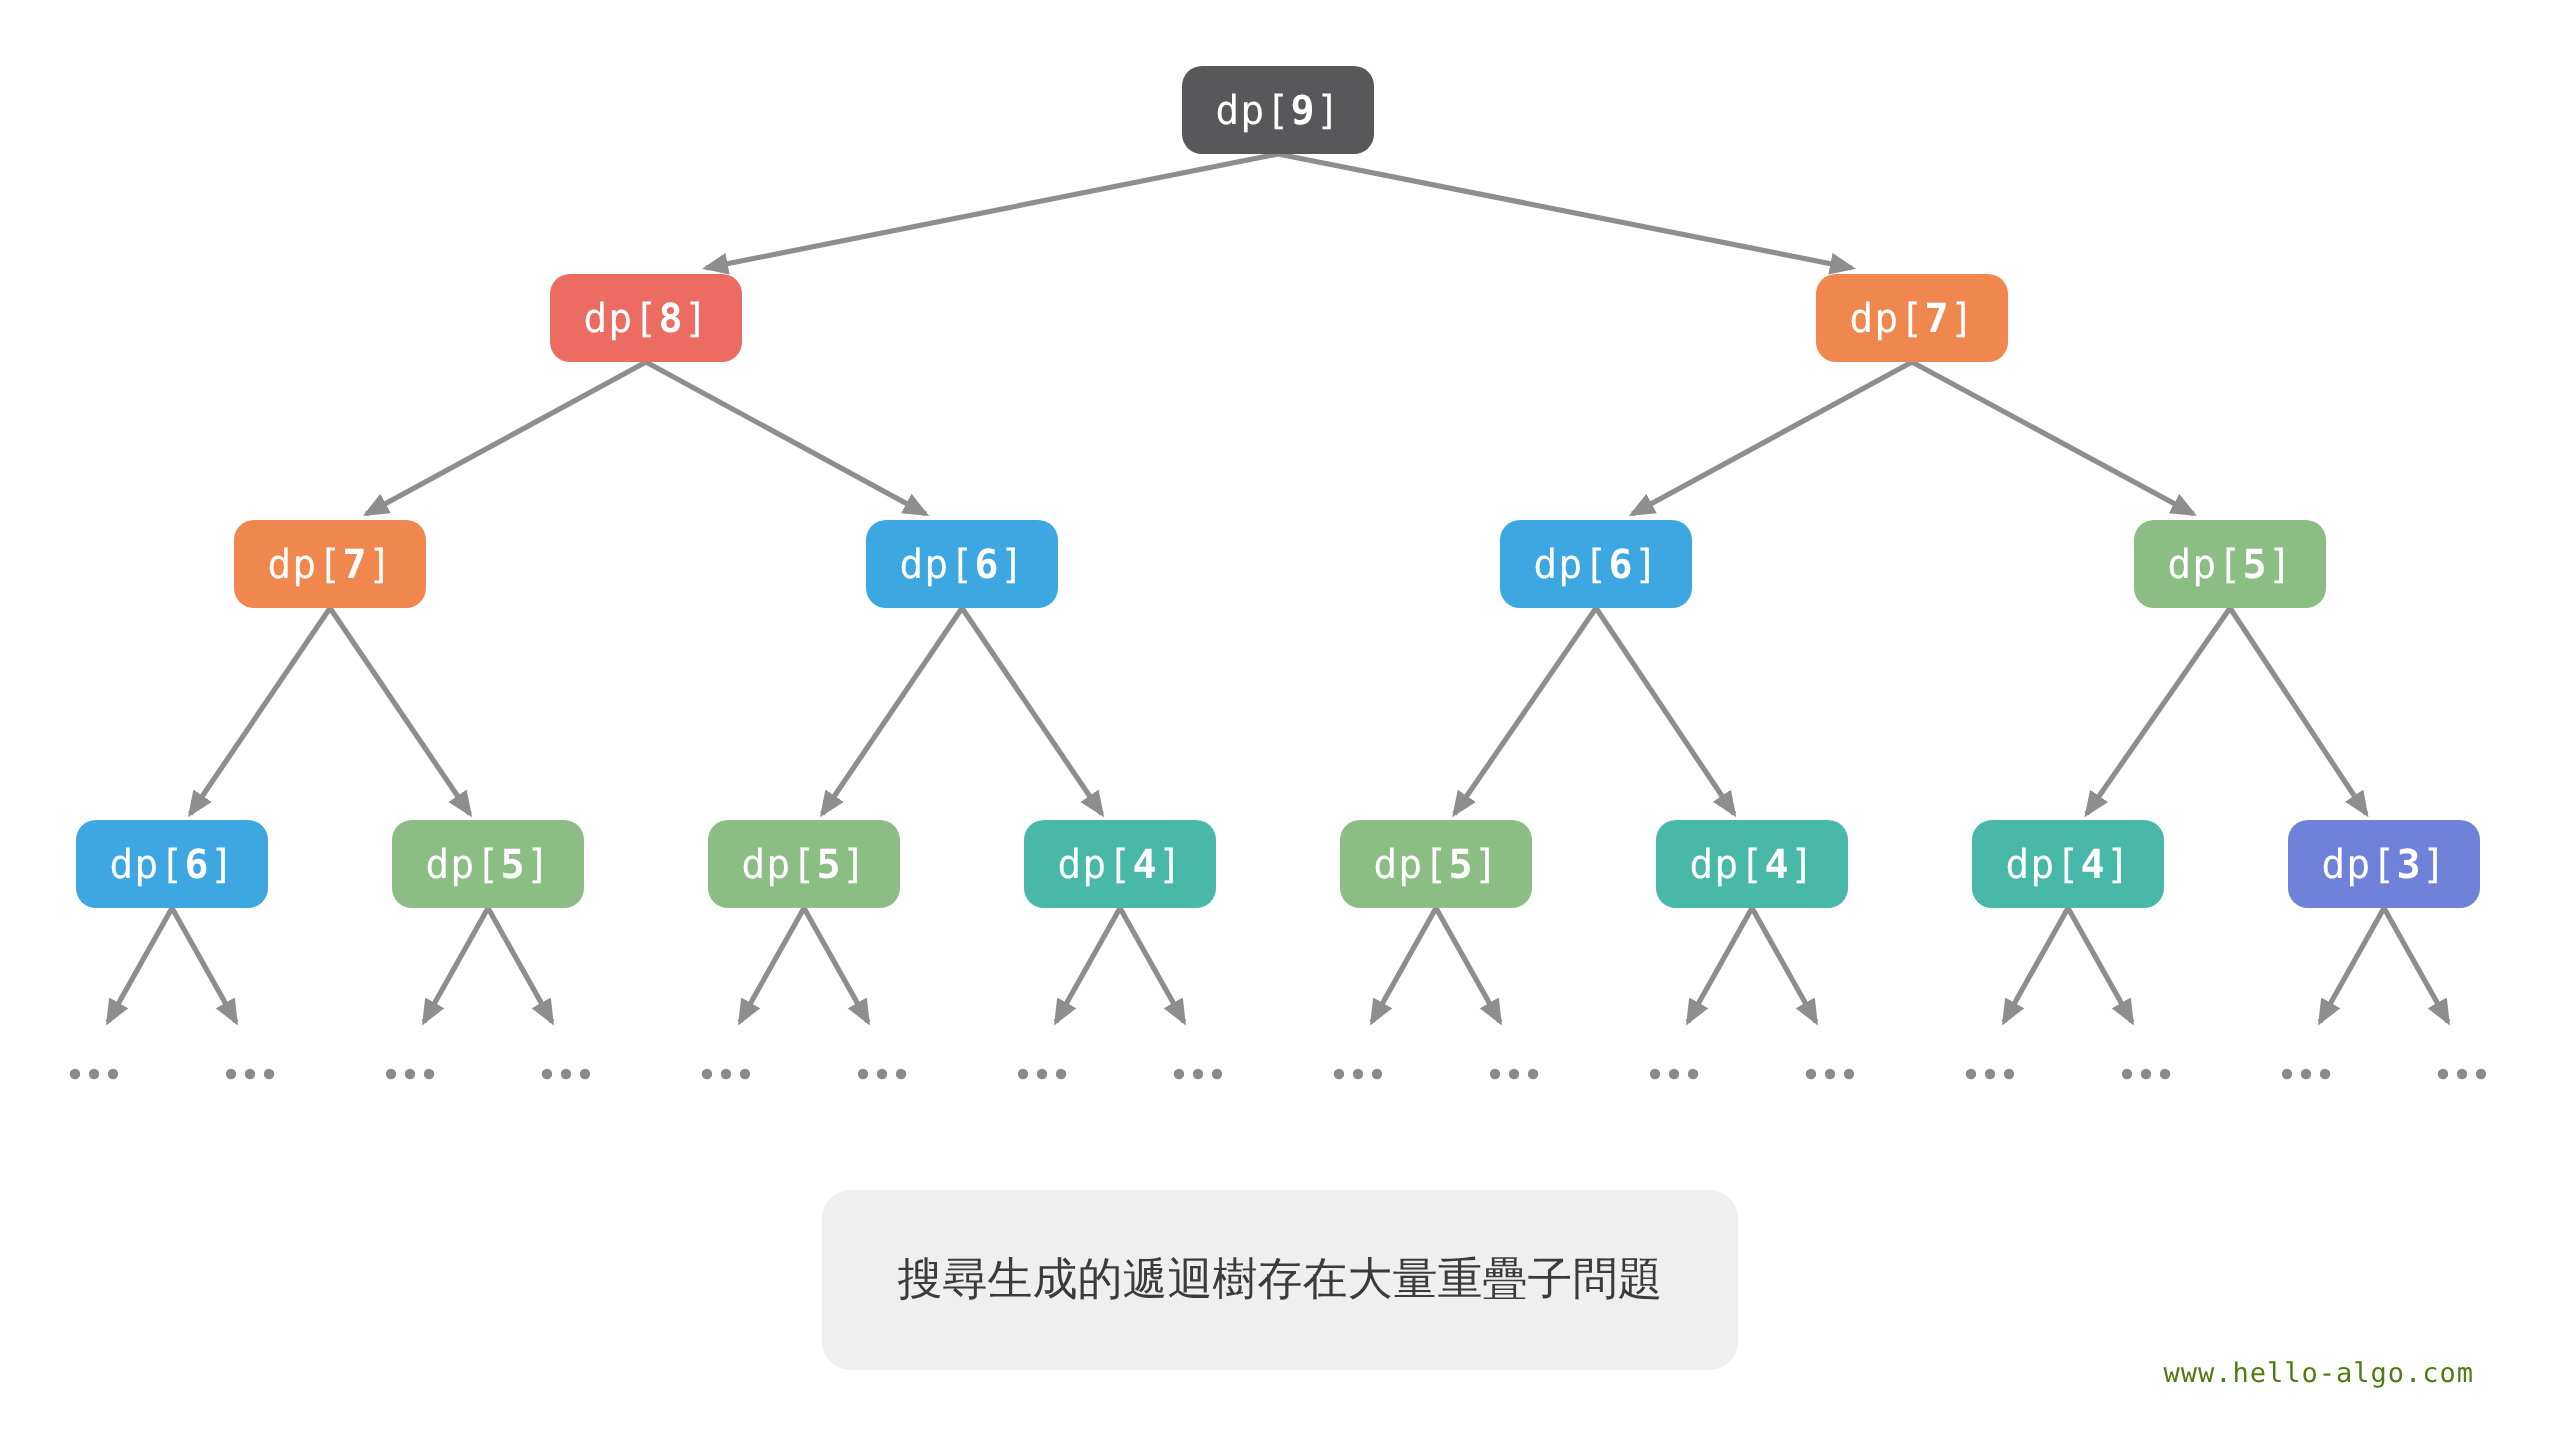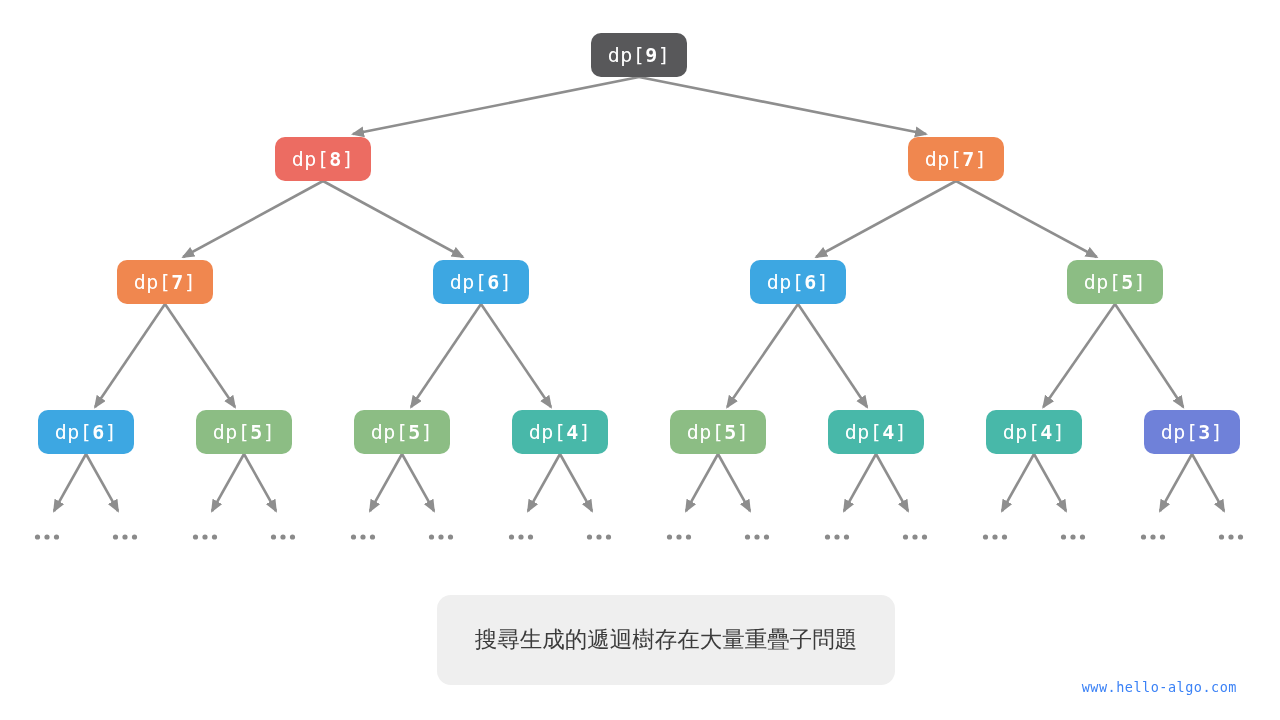--- a/index.html
+++ b/index.html
@@ -29,37 +29,36 @@
     left: 411px; top: 595px;
     width: 458px; height: 90px;
     background: #efefef;
     border-radius: 14px;
     display: flex; flex-direction: column;
     align-items: center; justify-content: center;
     gap: 3px;
     color: #3b3b3b;
     font-size: 22.5px;
     line-height: 32px;
-    margin-left: 26px;
   }
   .caption .math {
     font-family: "DejaVu Sans Mono", "Liberation Mono", monospace;
     font-size: 21px;
   }
   .caption sup.math-sup {
     font-family: "DejaVu Sans Mono", "Liberation Mono", monospace;
     font-weight: bold;
     font-size: 13px;
     vertical-align: 7px;
   }
 
   .watermark {
     position: absolute;
     top: 679px; right: 43px;
-    color: #3b82f6;
+    color: #4d7c0f;
     font-family: "DejaVu Sans Mono", "Liberation Mono", monospace;
     font-size: 13.5px;
     letter-spacing: 0.5px;
   }
 </style>
 </head>
 <body>
 
 <div class="canvas">
 

